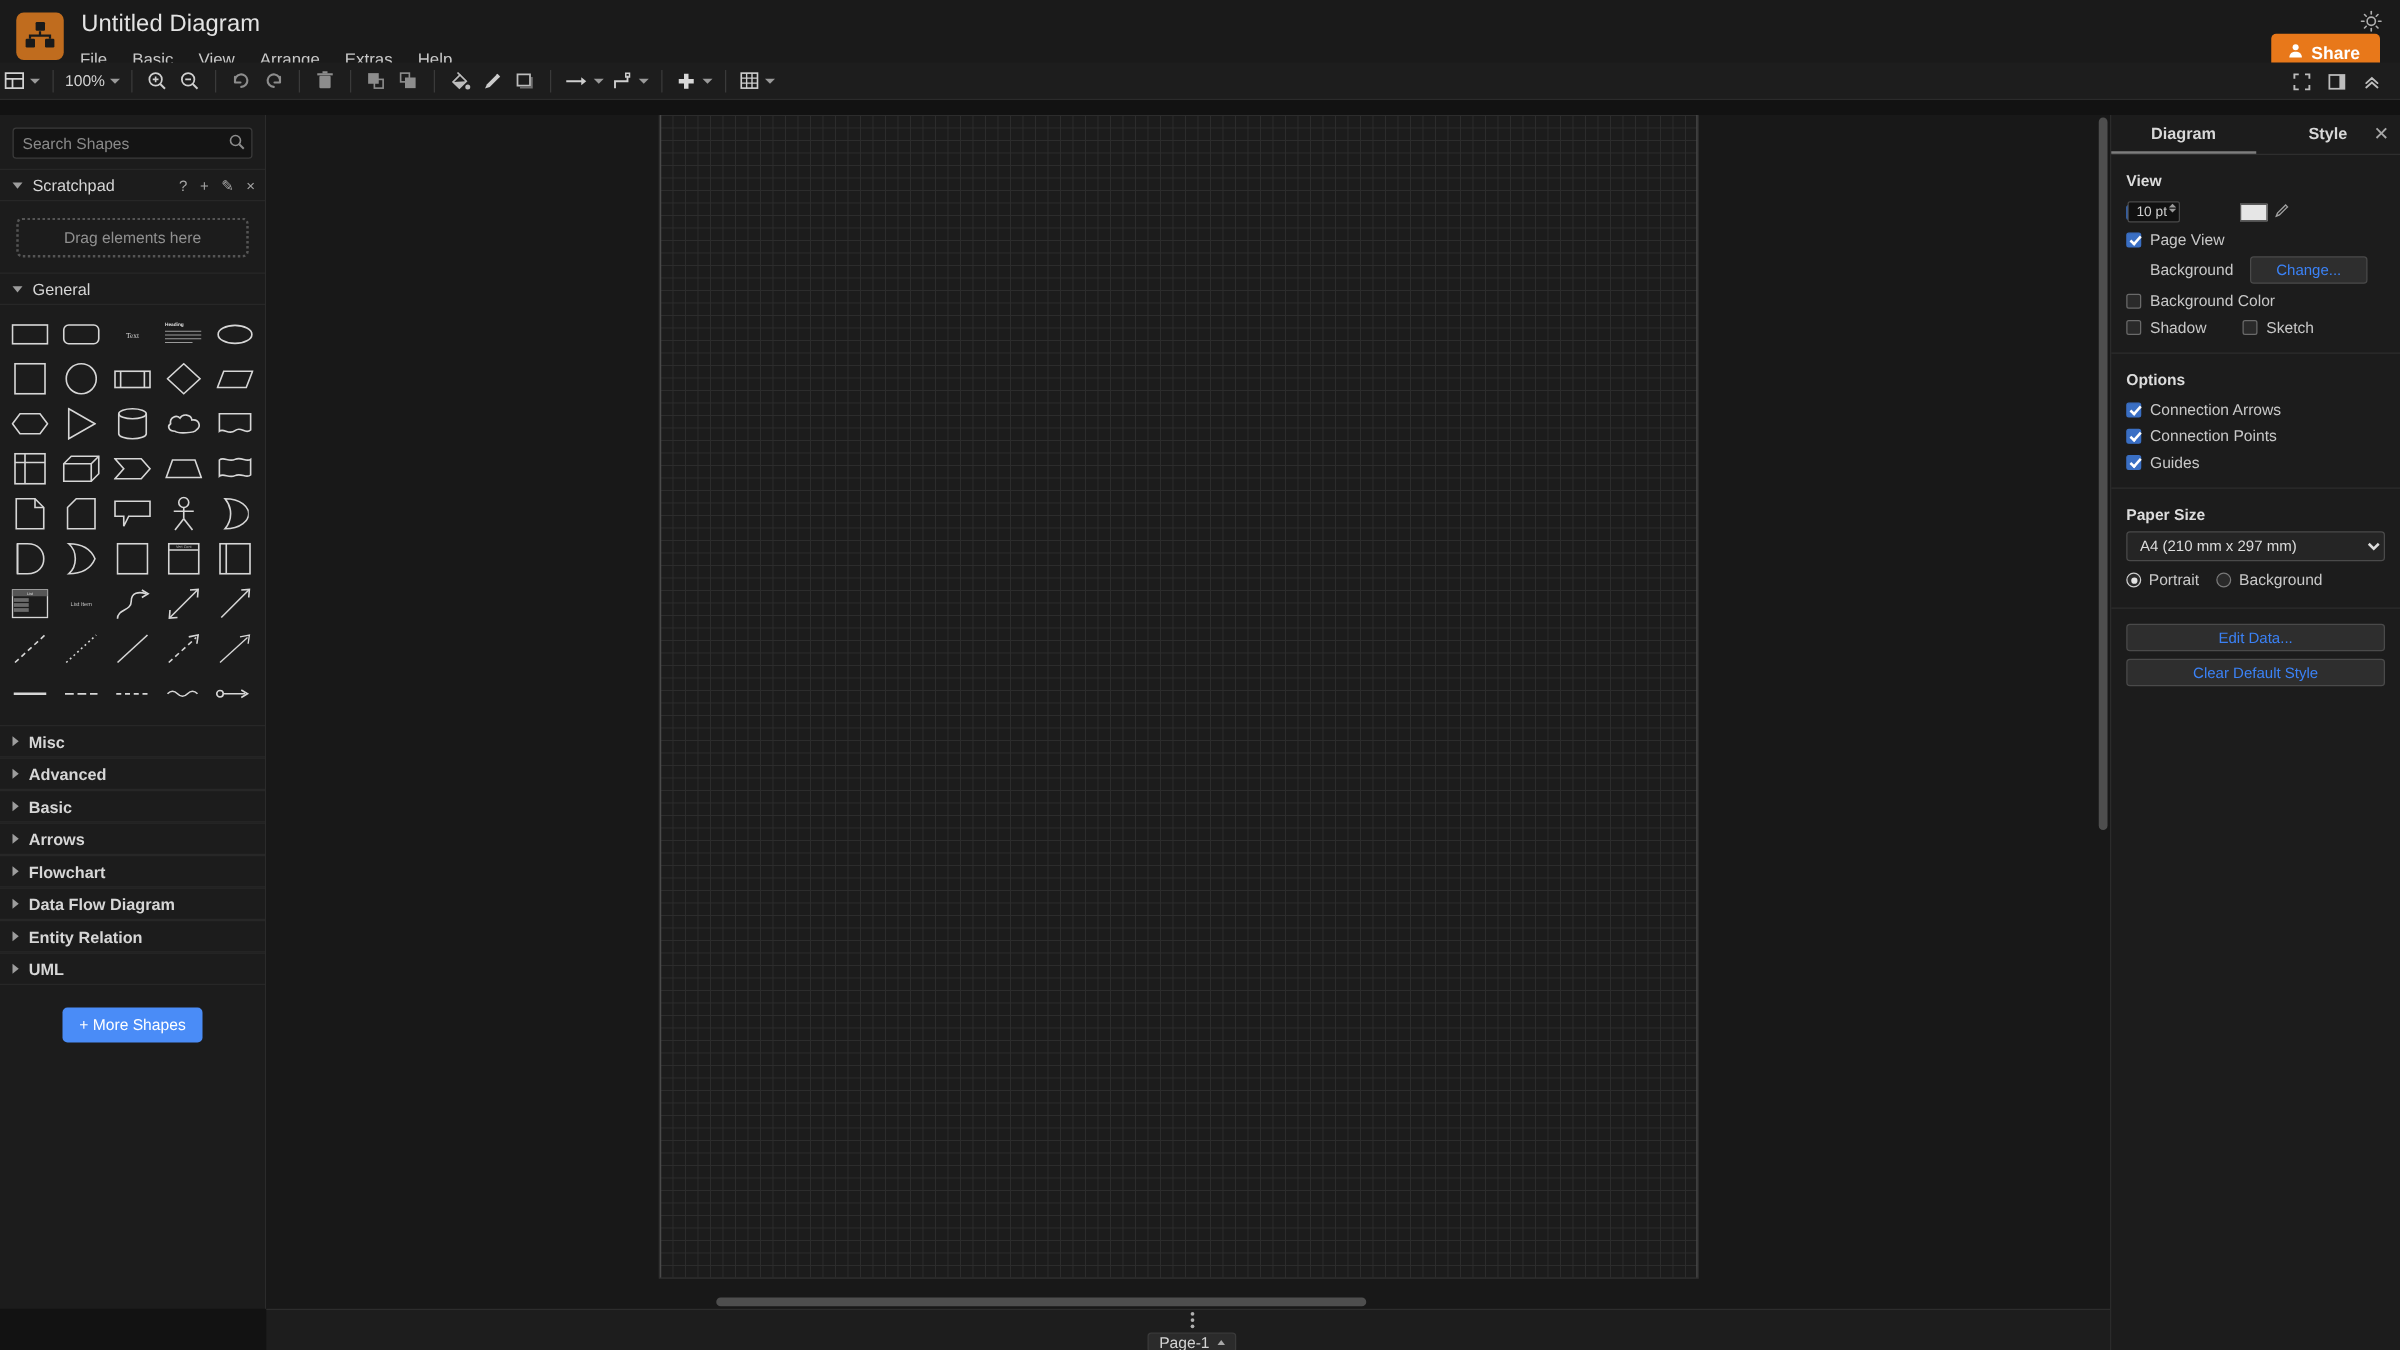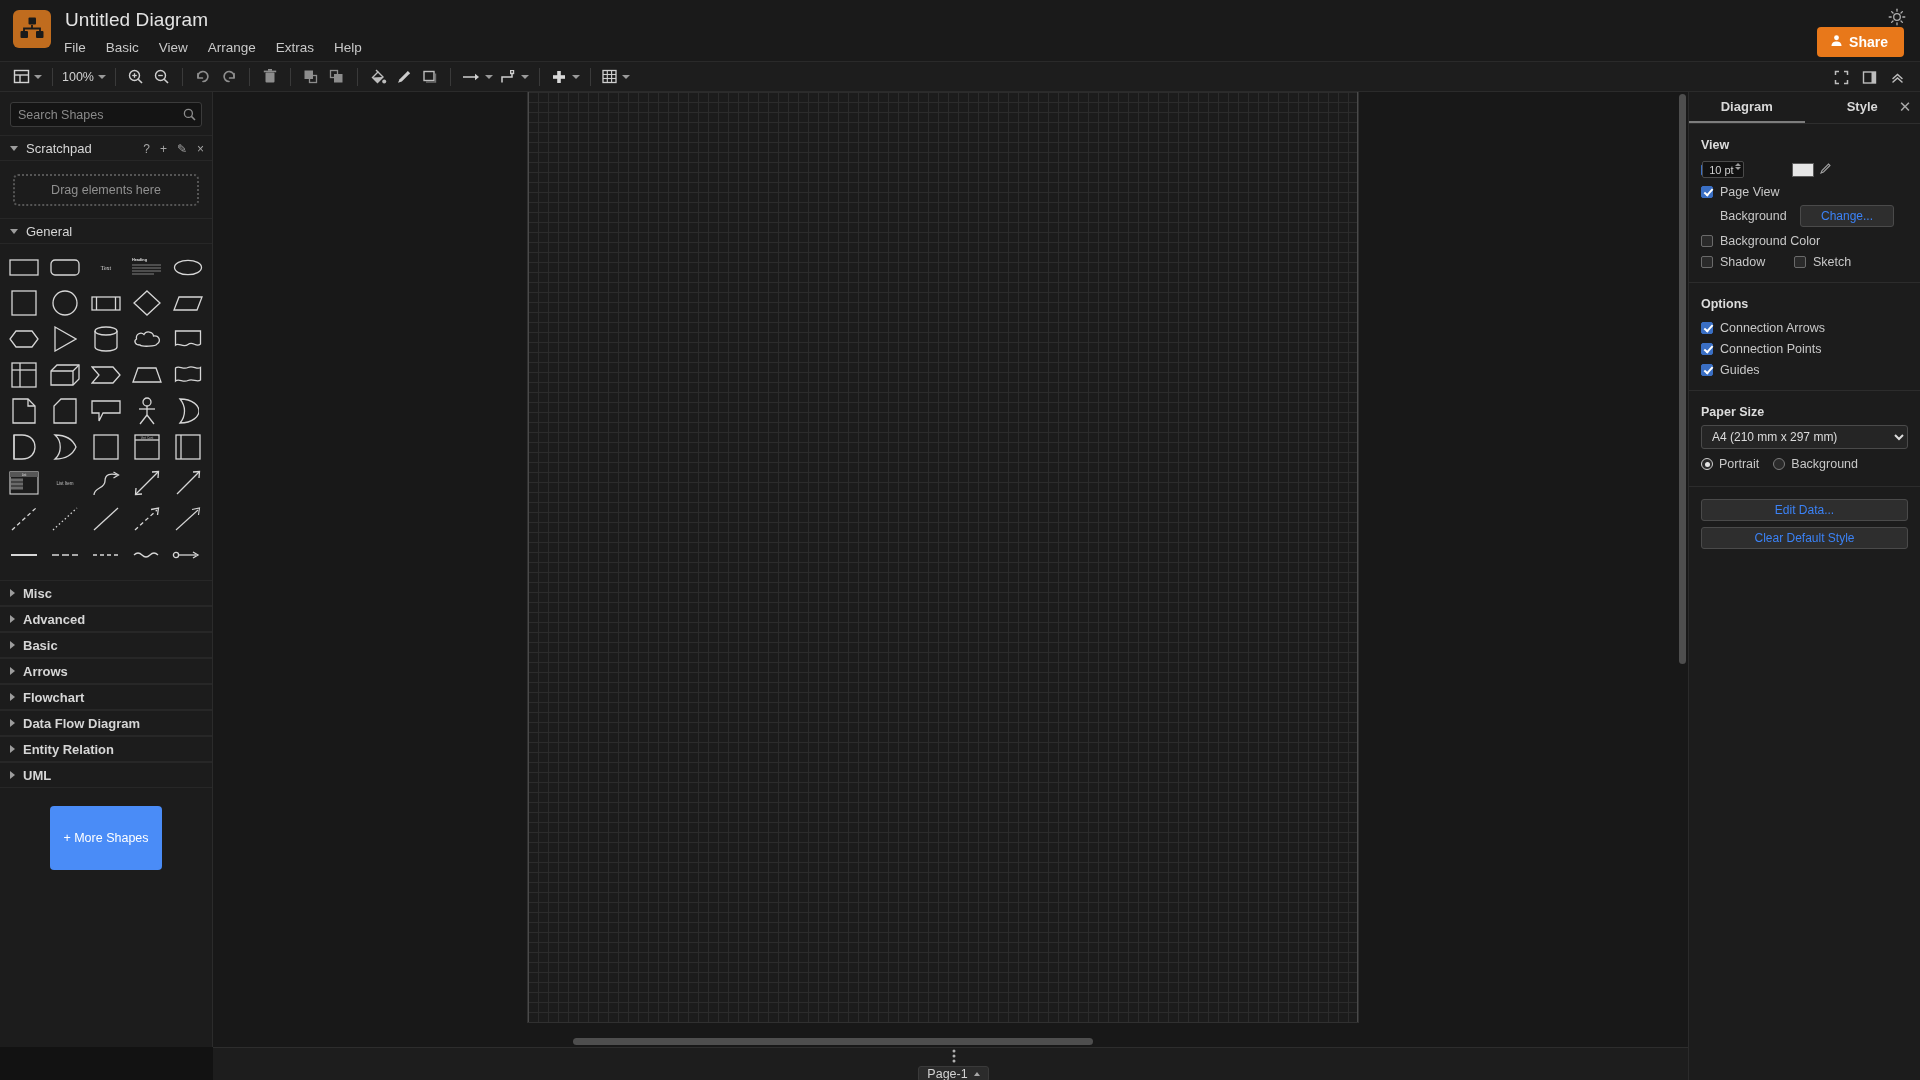--- a/index.html
+++ b/index.html
@@ -41,23 +41,23 @@
     display: flex; align-items: center; gap: 6px; cursor: pointer;
     border: none;
   }
   .theme-toggle {
     position: absolute; right: 14px; top: 8px;
     width: 18px; height: 18px; cursor: pointer; opacity: .85;
   }
 
   
   .toolbar {
-    position: absolute; left: 0; top: 62px; width: 1920px; height: 30px;
+    position: absolute; left: 0; top: 50px; width: 1920px; height: 30px;
     background: #1d1d1d; border-bottom: 1px solid #2b2b2b;
-    display: flex; align-items: center; padding-left: 10px;
+    display: flex; align-items: center; 
   }
   .tb-btn {
     height: 26px; min-width: 26px; display: flex; align-items: center;
     justify-content: center; cursor: pointer; padding: 0 3px;
   }
   .tb-sep { width: 1px; height: 18px; background: #3a3a3a; margin: 0 7px; }
   .caret {
     width: 0; height: 0; border-left: 4px solid transparent;
     border-right: 4px solid transparent; border-top: 4.5px solid #9a9a9a;
     margin-left: 4px;
@@ -125,21 +125,21 @@
   .shape-cell {
     height: 34px; display: flex; align-items: center; justify-content: center;
     cursor: pointer;
   }
   .shape-cell svg { display: block; }
   .more-shapes-wrap {
     display: flex; justify-content: center; padding-top: 18px;
   }
   .more-shapes {
     background: #4a8cf7; color: #fff; font-size: 12.5px;
-    border: none; border-radius: 4px; padding: 25px 13px;
+    border: none; border-radius: 4px; padding: 7px 13px;
     cursor: pointer; font-family: "Liberation Sans", sans-serif;
   }
 
   
   .canvas-area {
     position: absolute; left: 213px; top: 92px;
     width: 1475px; height: 955px;
     background: #181818; overflow: hidden;
   }
   .page-sheet {

